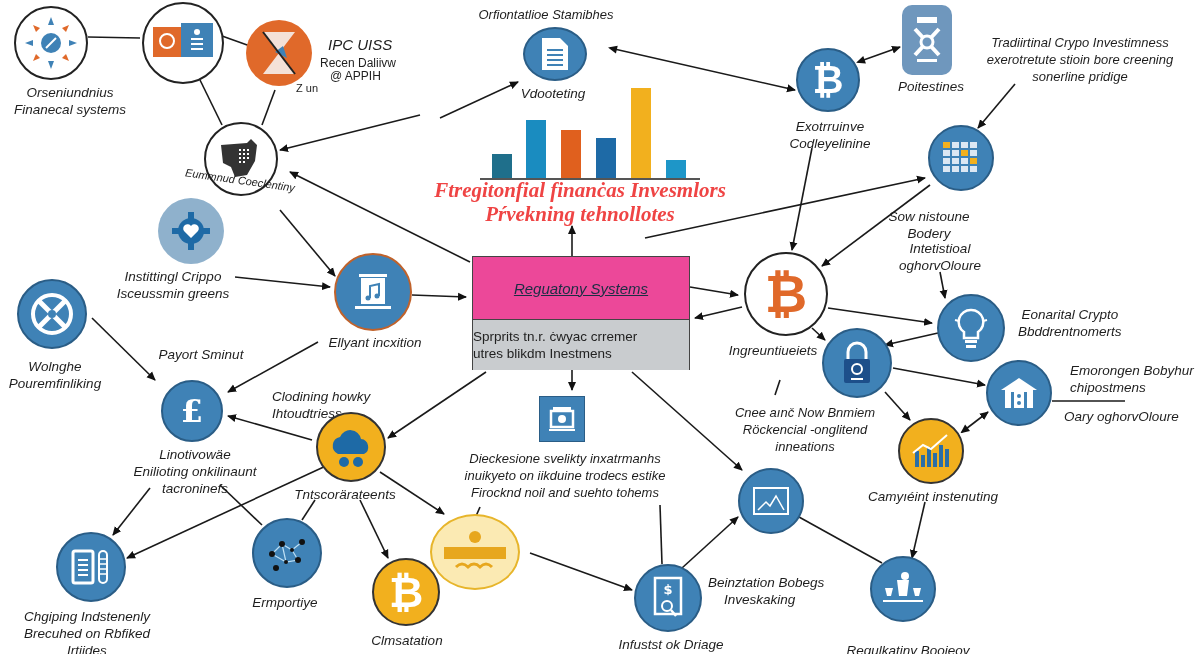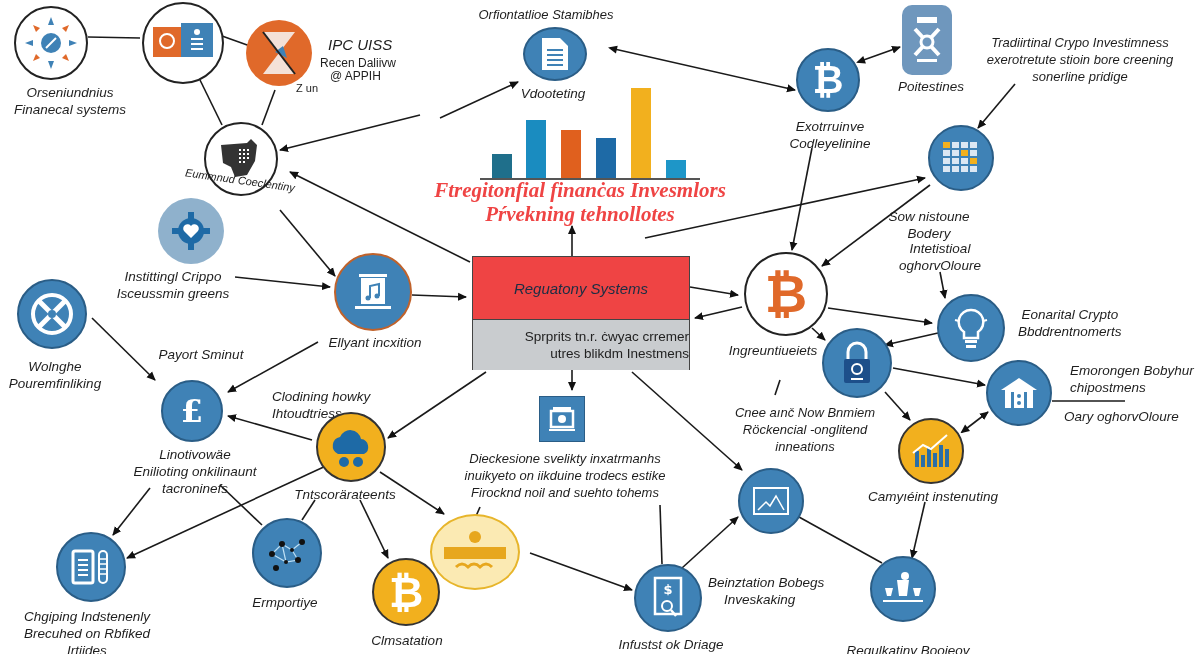--- a/index.html
+++ b/index.html
@@ -10,22 +10,22 @@
   .blue{background:#3f82b6;border:2px solid #2a5d86;}
   .white{background:#ffffff;border:2px solid #222;}
   .gold{background:#f2b01e;border:2px solid #333;}
   .lbl{position:absolute;font-style:italic;font-size:13.5px;color:#1e1e1e;line-height:17px;text-align:center;white-space:nowrap;}
   .lbl.left{text-align:left;}
   .lbl.norm{font-style:normal;}
   .title{position:absolute;left:420px;top:178px;width:320px;text-align:center;color:#ef4444;font-style:italic;font-weight:bold;font-size:21px;line-height:24px;font-family:"Liberation Serif",serif;}
   .bar{position:absolute;bottom:0;width:20px;}
   .chart{position:absolute;left:480px;top:80px;width:220px;height:98px;border-bottom:2px solid #555;}
   .reg-box{position:absolute;left:472px;top:256px;width:218px;height:114px;border:1.5px solid #444;box-sizing:border-box;}
-  .reg-top{height:62px;background:#ef4444;display:flex;align-items:center;justify-content:center;font-style:italic;font-size:15px;color:#1b2e44;border-bottom:1.5px solid #444;}
-  .reg-bot{height:50px;background:#c9cccf;display:flex;flex-direction:column;align-items:flex-end;justify-content:center;font-size:13.5px;color:#222;line-height:17px;}
+  .reg-top{height:62px;background:#ec4899;display:flex;align-items:center;justify-content:center;font-style:italic;font-size:15px;color:#1b2e44;border-bottom:1.5px solid #444;text-decoration:underline;}
+  .reg-bot{height:50px;background:#c9cccf;display:flex;flex-direction:column;align-items:flex-start;justify-content:center;font-size:13.5px;color:#222;line-height:17px;}
   .monitor{position:absolute;left:539px;top:396px;width:44px;height:44px;background:#3f82b6;border:1.5px solid #2a5d86;display:flex;align-items:center;justify-content:center;}
   .jar{position:absolute;left:902px;top:5px;width:50px;height:70px;background:#6f97bd;border-radius:10px;display:flex;align-items:center;justify-content:center;}
 </style>
 </head>
 <body>
 
 <svg id="edges" viewBox="0 0 1200 654">
   <defs>
     <marker id="ah" markerWidth="10" markerHeight="10" refX="8" refY="5" orient="auto" markerUnits="userSpaceOnUse">
       <path d="M0,1 L9,5 L0,9 Z" fill="#111"></path>

